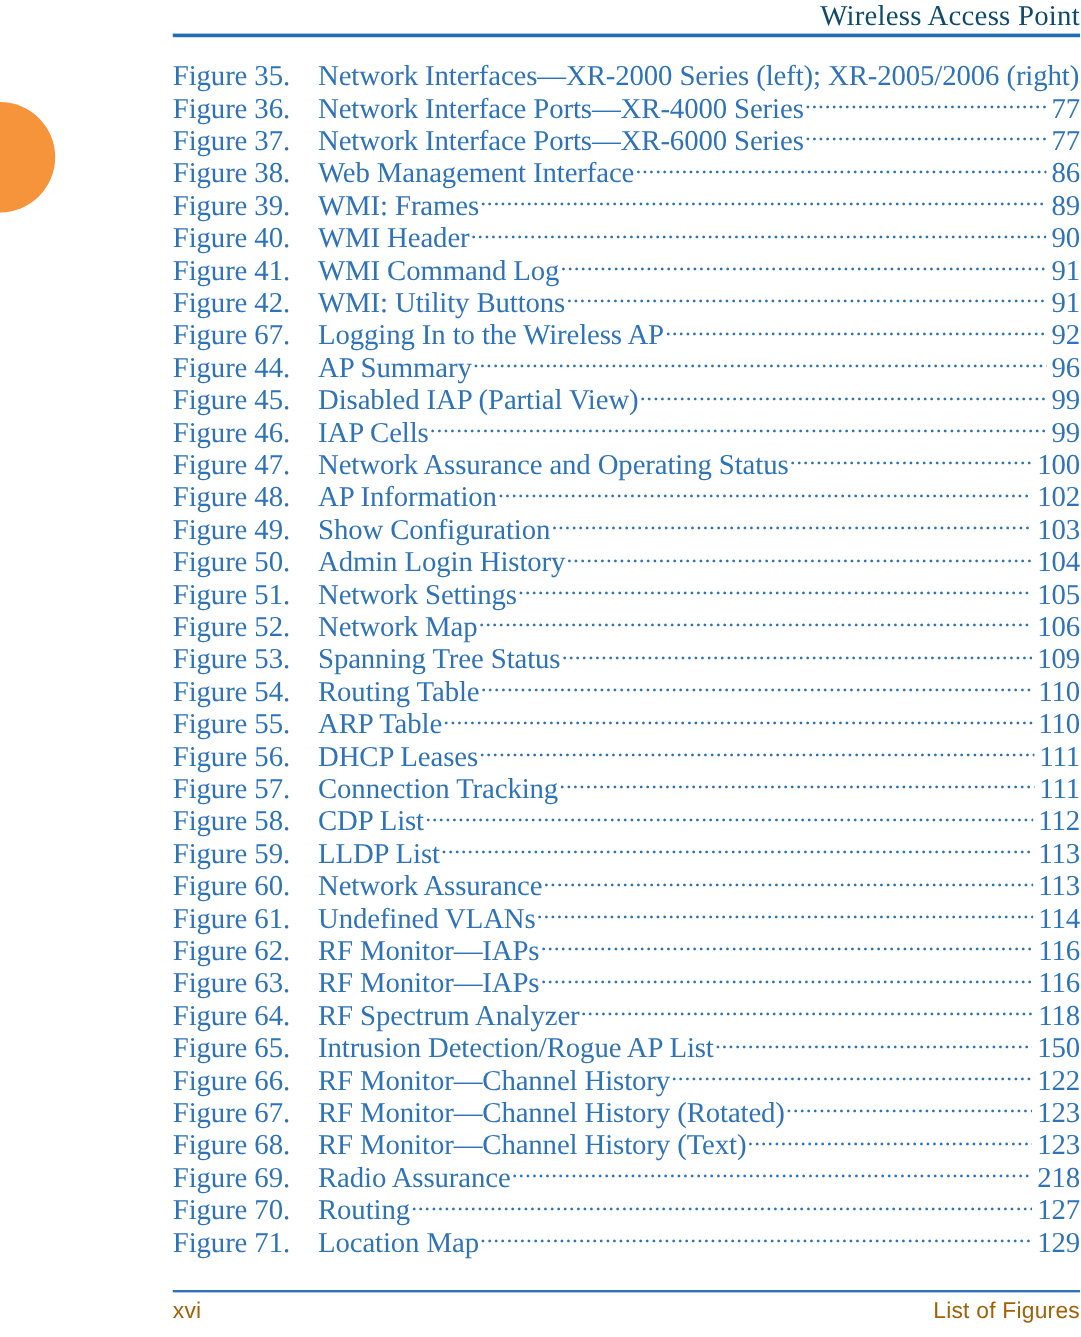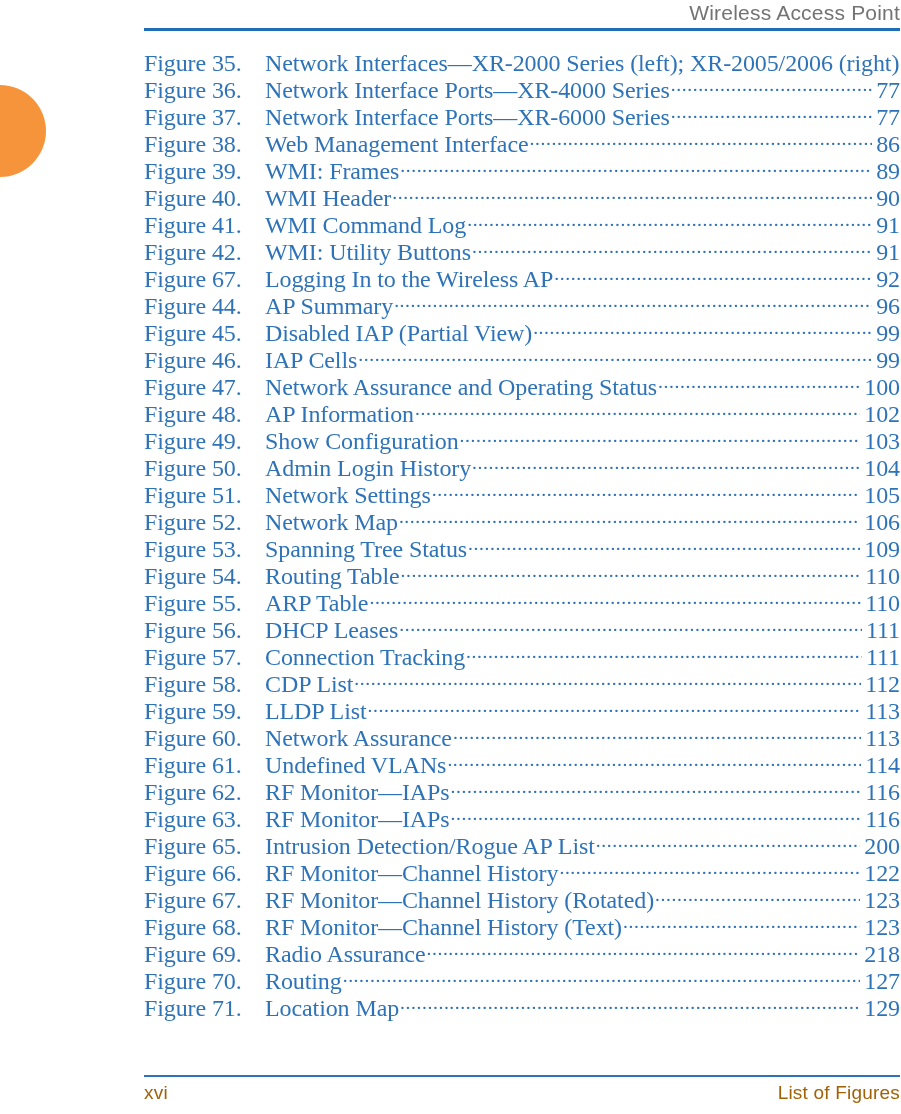--- a/index.html
+++ b/index.html
@@ -32,24 +32,24 @@
     position: absolute;
     left: 144px;
     top: 0px;
     width: 756px;
     height: 32px;
   }
   .page-header .header-title {
     position: absolute;
     right: 0;
     top: 1px;
-    font-family: Liberation Sans, sans-serif;
-    font-size: 21px;
+    font-family: Liberation Serif, serif;
+    font-size: 24px;
     letter-spacing: 0.2px;
-    color: #737373;
+    color: #0c4a6e;
     white-space: nowrap;
   }
   .header-rule {
     position: absolute;
     left: 144px;
     top: 28px;
     width: 756px;
     height: 2.5px;
     background: #1E6DB5;
   }
@@ -309,24 +309,30 @@
       <span class="fig-leader"></span>
       <span class="fig-page">116</span>
     </div>
     <div class="figure-row">
       <span class="fig-label">Figure 63.</span>
       <span class="fig-title">RF Monitor—IAPs</span>
       <span class="fig-leader"></span>
       <span class="fig-page">116</span>
     </div>
     <div class="figure-row">
+      <span class="fig-label">Figure 64.</span>
+      <span class="fig-title">RF Spectrum Analyzer</span>
+      <span class="fig-leader"></span>
+      <span class="fig-page">118</span>
+    </div>
+    <div class="figure-row">
       <span class="fig-label">Figure 65.</span>
       <span class="fig-title">Intrusion Detection/Rogue AP List</span>
       <span class="fig-leader"></span>
-      <span class="fig-page">200</span>
+      <span class="fig-page">150</span>
     </div>
     <div class="figure-row">
       <span class="fig-label">Figure 66.</span>
       <span class="fig-title">RF Monitor—Channel History</span>
       <span class="fig-leader"></span>
       <span class="fig-page">122</span>
     </div>
     <div class="figure-row">
       <span class="fig-label">Figure 67.</span>
       <span class="fig-title">RF Monitor—Channel History (Rotated)</span>

